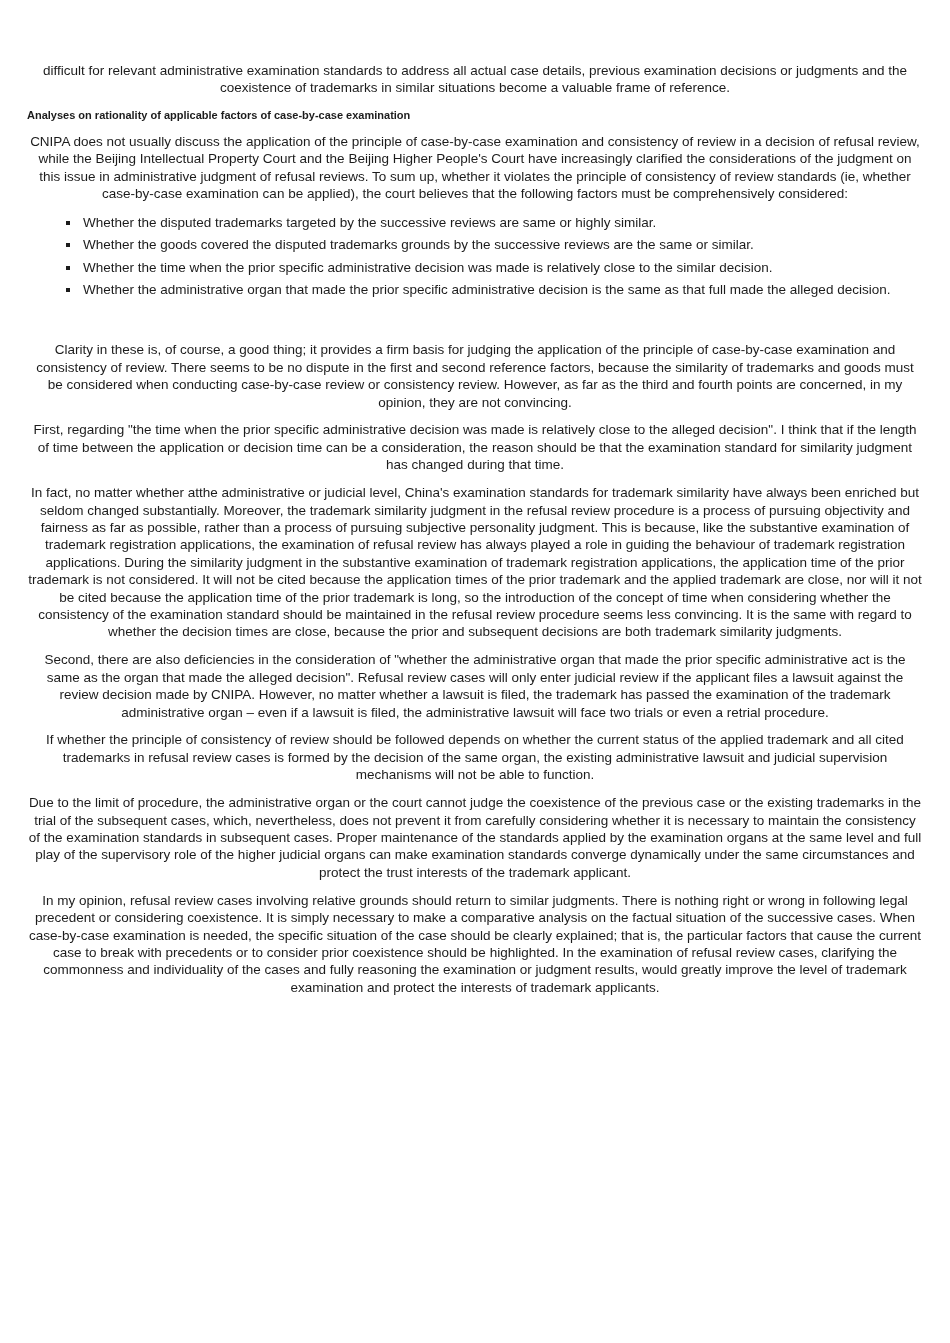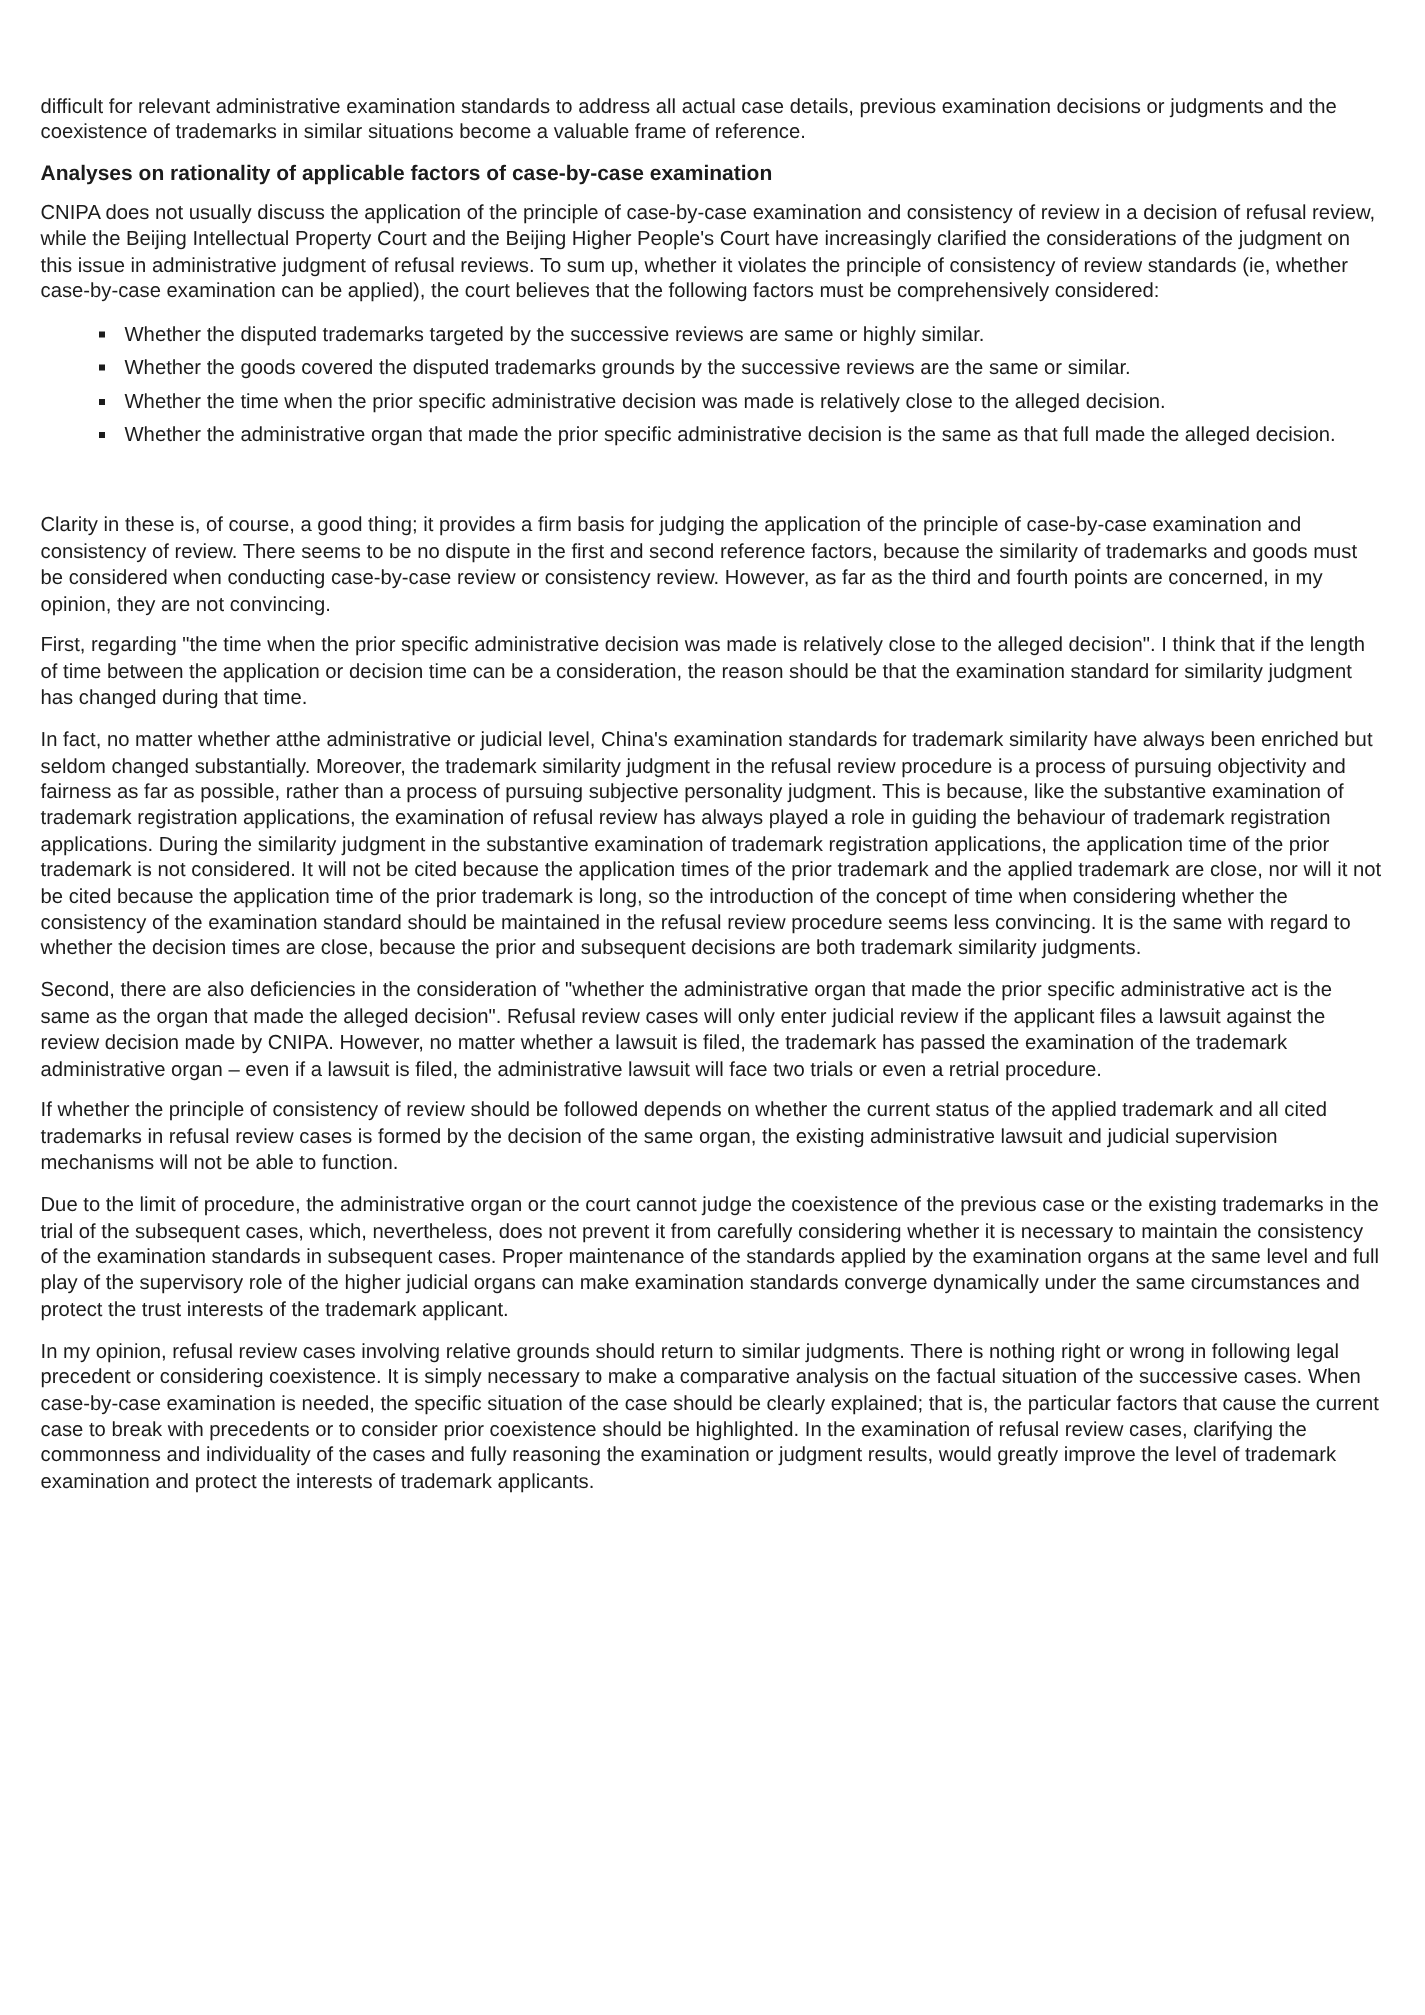--- a/index.html
+++ b/index.html
@@ -13,23 +13,24 @@
     box-sizing: border-box;
     padding: 62px 27px 40px 27px;
     background: #ffffff;
     color: #1c1c1c;
     font-family: "Liberation Sans", "DejaVu Sans", sans-serif;
     font-size: 13.5px;
     line-height: 17.4px;
   }
   .doc p {
     margin: 0 0 10.5px 0;
+    text-align: center;
   }
   .doc h3 {
-    font-size: 14px;
+    font-size: 11px;
     line-height: 17.4px;
     font-weight: bold;
     margin: 5px 0 8px 0;
     color: #1c1c1c;
   }
   .doc ul {
     list-style-type: square;
     margin: 1px 0 42px 0;
     padding-left: 54px;
     line-height: 19px;
@@ -46,21 +47,21 @@
 
   <p>difficult for relevant administrative examination standards to address all actual case details, previous examination decisions or judgments and the coexistence of trademarks in similar situations become a valuable frame of reference.</p>
 
   <h3>Analyses on rationality of applicable factors of case-by-case examination</h3>
 
   <p>CNIPA does not usually discuss the application of the principle of case-by-case examination and consistency of review in a decision of refusal review, while the Beijing Intellectual Property Court and the Beijing Higher People's Court have increasingly clarified the considerations of the judgment on this issue in administrative judgment of refusal reviews. To sum up, whether it violates the principle of consistency of review standards (ie, whether case-by-case examination can be applied), the court believes that the following factors must be comprehensively considered:</p>
 
   <ul>
     <li>Whether the disputed trademarks targeted by the successive reviews are same or highly similar.</li>
     <li>Whether the goods covered the disputed trademarks grounds by the successive reviews are the same or similar.</li>
-    <li>Whether the time when the prior specific administrative decision was made is relatively close to the alleged decision.</li>
+    <li>Whether the time when the prior specific administrative decision was made is relatively close to the similar decision.</li>
     <li>Whether the administrative organ that made the prior specific administrative decision is the same as that full made the alleged decision.</li>
   </ul>
 
   <p>Clarity in these is, of course, a good thing; it provides a firm basis for judging the application of the principle of case-by-case examination and consistency of review. There seems to be no dispute in the first and second reference factors, because the similarity of trademarks and goods must be considered when conducting case-by-case review or consistency review. However, as far as the third and fourth points are concerned, in my opinion, they are not convincing.</p>
 
   <p>First, regarding "the time when the prior specific administrative decision was made is relatively close to the alleged decision". I think that if the length of time between the application or decision time can be a consideration, the reason should be that the examination standard for similarity judgment has changed during that time.</p>
 
   <p>In fact, no matter whether atthe administrative or judicial level, China's examination standards for trademark similarity have always been enriched but seldom changed substantially. Moreover, the trademark similarity judgment in the refusal review procedure is a process of pursuing objectivity and fairness as far as possible, rather than a process of pursuing subjective personality judgment. This is because, like the substantive examination of trademark registration applications, the examination of refusal review has always played a role in guiding the behaviour of trademark registration applications. During the similarity judgment in the substantive examination of trademark registration applications, the application time of the prior trademark is not considered. It will not be cited because the application times of the prior trademark and the applied trademark are close, nor will it not be cited because the application time of the prior trademark is long, so the introduction of the concept of time when considering whether the consistency of the examination standard should be maintained in the refusal review procedure seems less convincing. It is the same with regard to whether the decision times are close, because the prior and subsequent decisions are both trademark similarity judgments.</p>
 
   <p>Second, there are also deficiencies in the consideration of "whether the administrative organ that made the prior specific administrative act is the same as the organ that made the alleged decision". Refusal review cases will only enter judicial review if the applicant files a lawsuit against the review decision made by CNIPA. However, no matter whether a lawsuit is filed, the trademark has passed the examination of the trademark administrative organ – even if a lawsuit is filed, the administrative lawsuit will face two trials or even a retrial procedure.</p>

